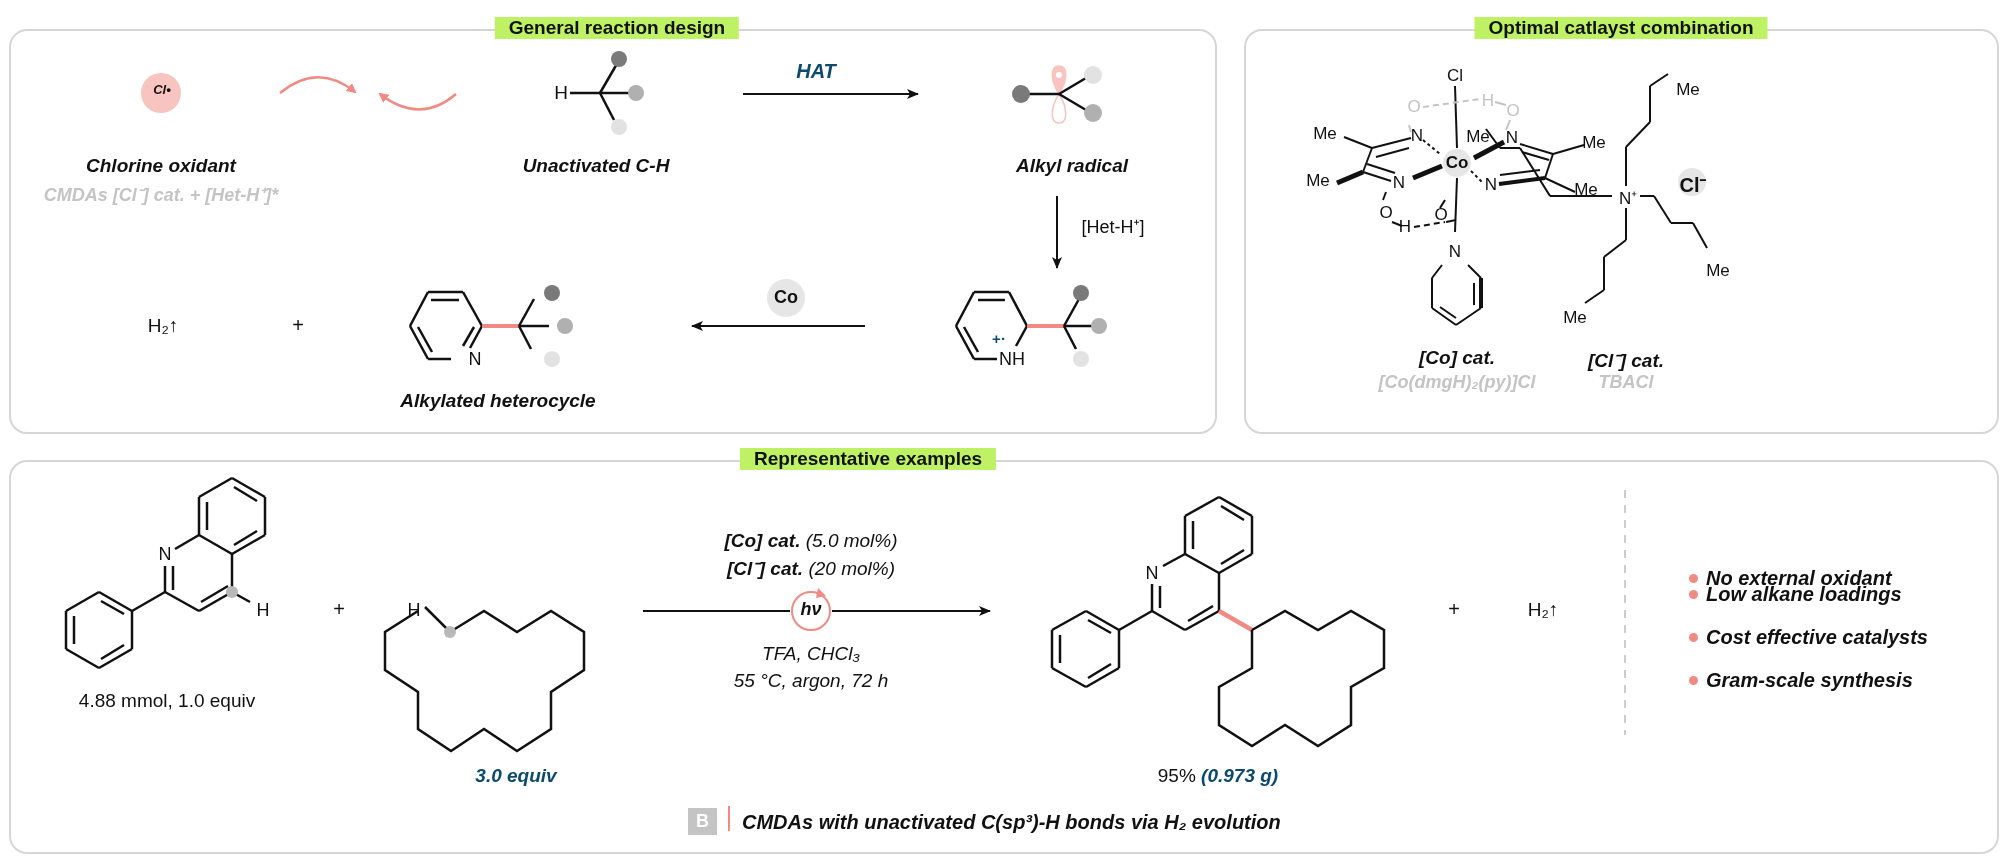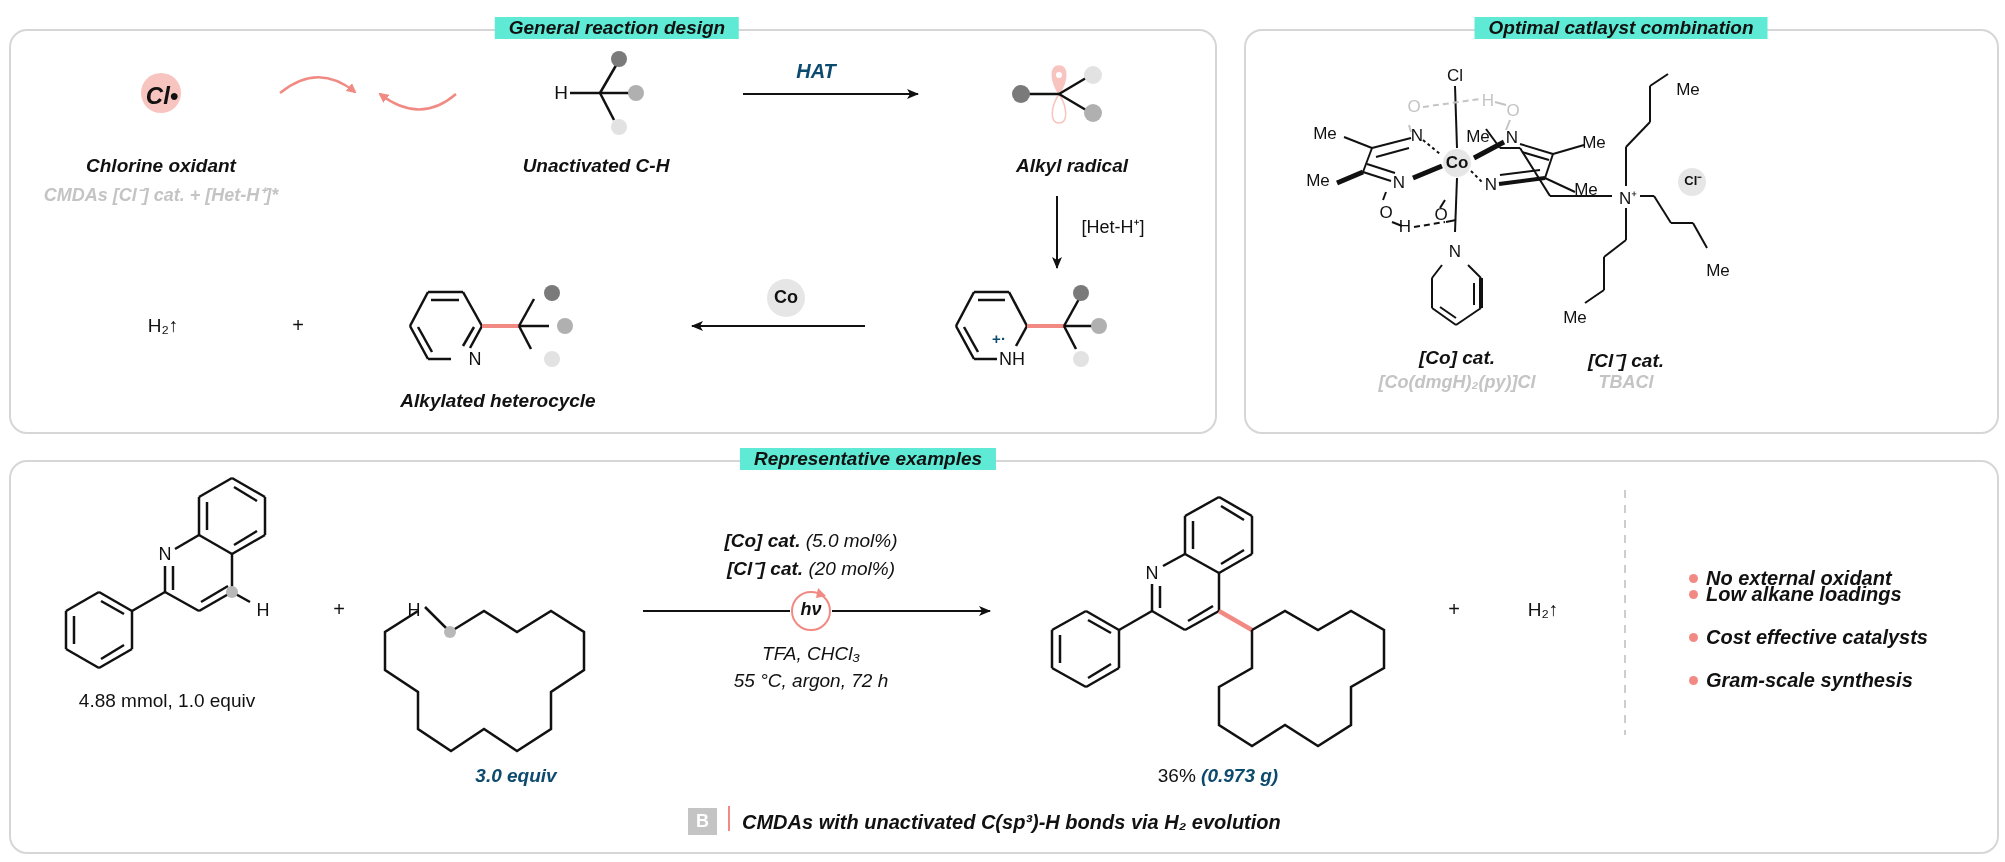--- a/index.html
+++ b/index.html
@@ -1,19 +1,19 @@
 <!DOCTYPE html>
 <html><head>
 <meta charset="utf-8">
 <style>
   html, body { margin:0; padding:0; background:#ffffff; }
   body { width:2005px; height:862px; position:relative; overflow:hidden;
          font-family:"Liberation Sans", sans-serif; color:#111; }
   .panel { position:absolute; border:2px solid #d6d6d6; border-radius:18px; box-sizing:border-box; }
-  .ptitle { position:absolute; background:#5eead4; padding:0 14px; font-weight:bold; font-style:italic;
+  .ptitle { position:absolute; background:#bef264; padding:0 14px; font-weight:bold; 
             font-size:19px; color:#111; transform:translate(-50%,-50%); white-space:nowrap; }
   .lbl { position:absolute; white-space:nowrap; transform:translateX(-50%); }
   .bi { font-weight:bold; font-style:italic; }
   .sub { font-weight:bold; font-style:italic; color:#c4c4c4; font-size:18px; }
   .reg { font-size:19px; color:#111; }
   .pink { color:#0c4a6e; }
   svg { position:absolute; left:0; top:0; overflow:visible; }
   .badge { position:absolute; background:#c4c4c4; color:#fff; font-weight:bold; font-size:18px;
            width:29px; height:27px; line-height:27px; text-align:center; }
   .vbar { position:absolute; width:2px; background:#f28a84; }
@@ -253,21 +253,21 @@
     <line x1="1088" y1="620" x2="1111" y2="633"></line>
     <line x1="1060" y1="635" x2="1060" y2="663"></line>
     <line x1="1088" y1="678" x2="1111" y2="664"></line>
     <line x1="1219" y1="611" x2="1252" y2="630" stroke="#f28a84" stroke-width="4.5"></line>
     <polyline points="1252,630 1285,611 1318,630 1351,611 1384,630 1384,668 1351,687 1351,725 1318,746 1285,725 1252,746 1219,725 1219,687 1252,668 1252,630"></polyline>
   </g>
 
   <line x1="1625" y1="490" x2="1625" y2="735" stroke="#bdbdbd" stroke-width="1.5" stroke-dasharray="8,7"></line>
 </svg>
 
-<div class="lbl bi" style="left:162px;top:82px;font-size:24px;">Cl•</div>
+<div class="lbl bi" style="left:162px;top:82px;font-size:13px;">Cl•</div>
 <div class="lbl bi" style="left:161px;top:155px;font-size:19px;">Chlorine oxidant</div>
 <div class="lbl sub" style="left:161px;top:182px;">CMDAs [Cl⁻] cat. + [Het-H⁺]*</div>
 
 <div class="lbl reg" style="left:561px;top:82px;">H</div>
 <div class="lbl bi" style="left:568px;top:155px;font-size:19px;margin-left:28px;">Unactivated C-H</div>
 
 <div class="lbl bi pink" style="left:816px;top:60px;font-size:20px;">HAT</div>
 
 <div class="lbl bi" style="left:1060px;top:155px;font-size:19px;margin-left:12px;">Alkyl radical</div>
 
@@ -301,21 +301,21 @@
 <div class="lbl" style="left:1488px;top:91px;font-size:17px;color:#c4c4c4;">H</div>
 <div class="lbl" style="left:1513px;top:101px;font-size:17px;color:#c4c4c4;">O</div>
 <div class="lbl bi" style="left:1457px;top:347px;font-size:19px;">[Co] cat.</div>
 <div class="lbl sub" style="left:1457px;top:372px;">[Co(dmgH)₂(py)]Cl</div>
 
 <div class="lbl reg" style="left:1688px;top:80px;font-size:17px;">Me</div>
 <div class="lbl reg" style="left:1478px;top:127px;font-size:17px;">Me</div>
 <div class="lbl reg" style="left:1718px;top:261px;font-size:17px;">Me</div>
 <div class="lbl reg" style="left:1575px;top:308px;font-size:17px;">Me</div>
 <div class="lbl reg" style="left:1628px;top:186px;font-size:17px;">N⁺</div>
-<div class="lbl" style="left:1693px;top:171px;font-size:13px;font-weight:bold;">Cl⁻</div>
+<div class="lbl" style="left:1693px;top:171px;font-size:20px;font-weight:bold;">Cl⁻</div>
 <div class="lbl bi" style="left:1626px;top:347px;font-size:19px;">[Cl⁻] cat.</div>
 <div class="lbl sub" style="left:1626px;top:372px;">TBACl</div>
 
 <div class="lbl reg" style="left:165px;top:544px;font-size:18px;">N</div>
 <div class="lbl reg" style="left:263px;top:600px;font-size:18px;">H</div>
 <div class="lbl reg" style="left:167px;top:690px;">4.88 mmol, 1.0 equiv</div>
 <div class="plus" style="left:339px;top:598px;">+</div>
 <div class="lbl reg" style="left:414px;top:600px;font-size:18px;">H</div>
 <div class="lbl bi pink" style="left:516px;top:765px;font-size:19px;">3.0 equiv</div>
 
@@ -324,21 +324,21 @@
 </div>
 <div class="lbl" style="left:811px;top:555px;font-size:19px;font-style:italic;">
   <b>[Cl⁻] cat.</b><span> (20 mol%)</span>
 </div>
 <div class="lbl bi" style="left:811px;top:599px;font-size:18px;">hν</div>
 <div class="lbl" style="left:811px;top:643px;font-size:19px;font-style:italic;">TFA, CHCl₃</div>
 <div class="lbl" style="left:811px;top:670px;font-size:19px;font-style:italic;">55 °C, argon, 72 h</div>
 
 <div class="lbl reg" style="left:1152px;top:563px;font-size:18px;">N</div>
 <div class="lbl" style="left:1218px;top:765px;font-size:19px;">
-  <span>36%</span>
+  <span>95%</span>
   <span class="bi pink">(0.973 g)</span>
 </div>
 <div class="plus" style="left:1454px;top:598px;">+</div>
 <div class="lbl reg" style="left:1543px;top:599px;">H₂↑</div>
 
 <div class="bullet" style="left:1689px;top:540px;margin-top:27px;">
   <span class="dot"></span>
     <span>No external oxidant</span>
 </div>
 <div class="bullet" style="left:1689px;top:583px;">

